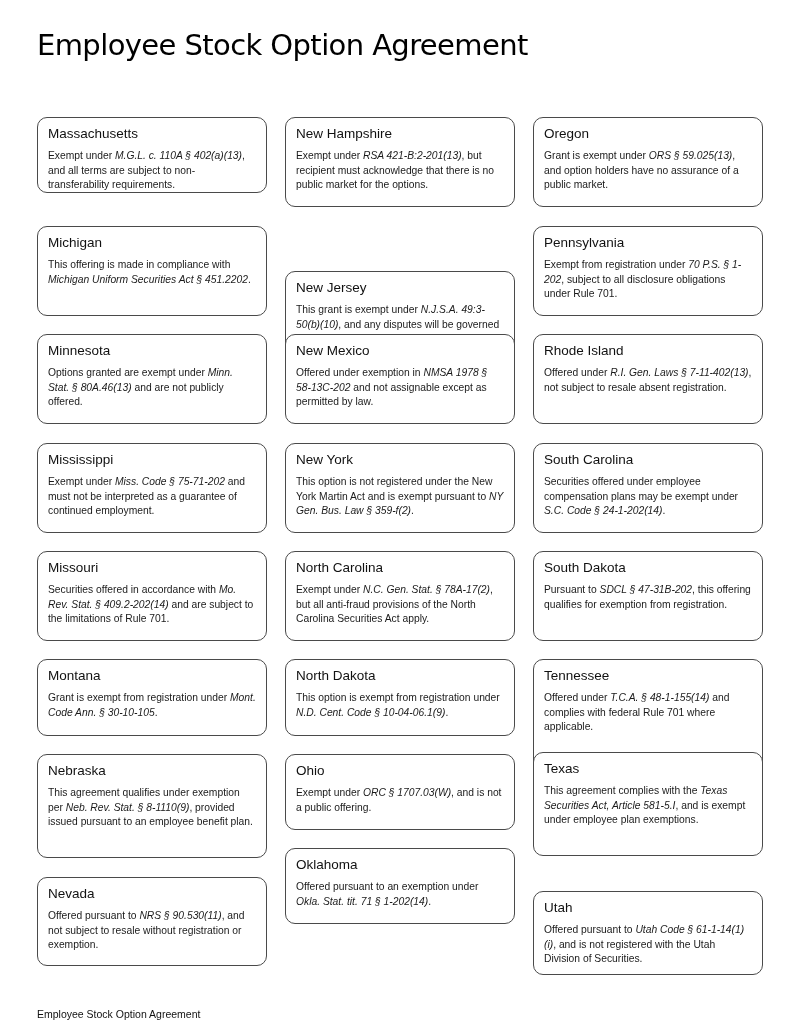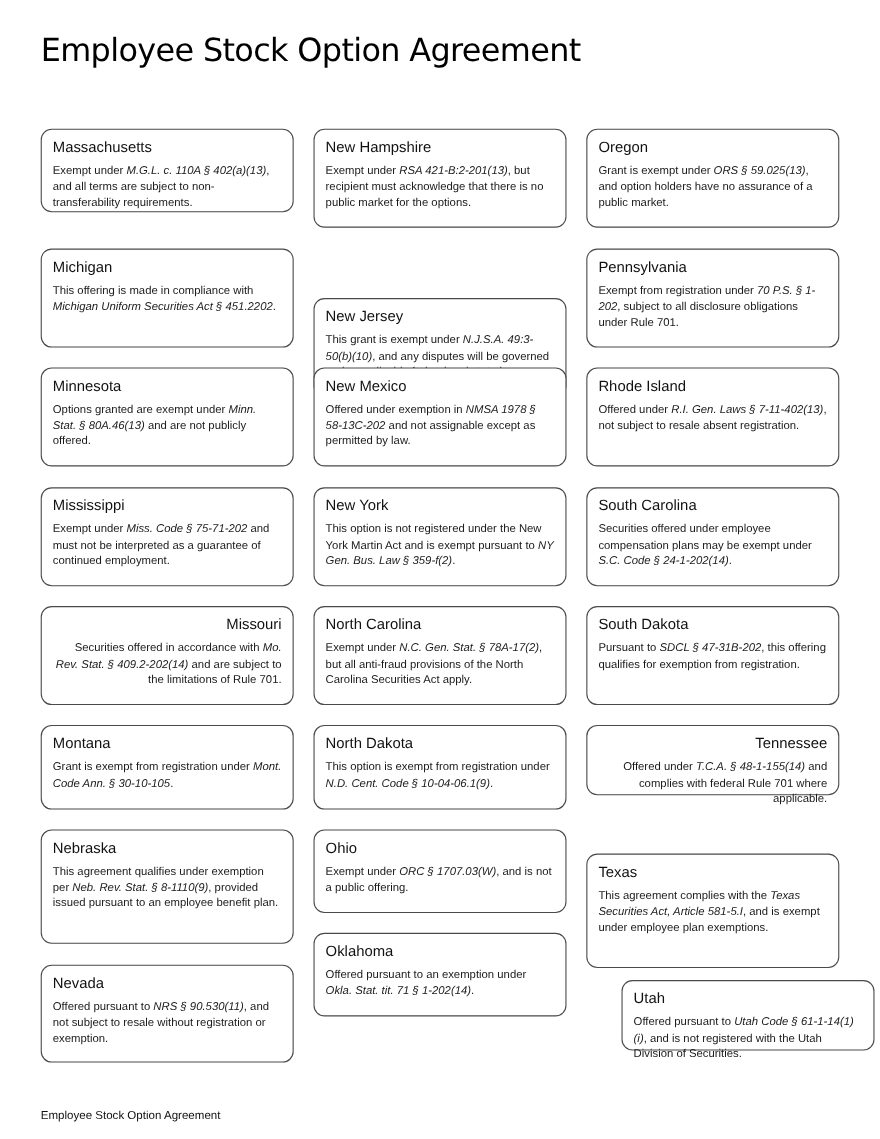--- a/index.html
+++ b/index.html
@@ -27,21 +27,21 @@
       <p><span>This offering is made in compliance with </span><em>Michigan Uniform Securities Act § 451.2202</em><span>.</span></p>
     </div>
     <div class="card" style="left: 37px; top: 334px; height: 90px;">
       <h3>Minnesota</h3>
       <p><span>Options granted are exempt under </span><em>Minn. Stat. § 80A.46(13)</em><span> and are not publicly offered.</span></p>
     </div>
     <div class="card" style="left: 37px; top: 443px; height: 90px;">
       <h3>Mississippi</h3>
       <p><span>Exempt under </span><em>Miss. Code § 75-71-202</em><span> and must not be interpreted as a guarantee of continued employment.</span></p>
     </div>
-    <div class="card" style="left: 37px; top: 551px; height: 90px; text-align: right;">
+    <div class="card" style="left: 37px; top: 551px; height: 90px;">
       <h3>Missouri</h3>
       <p><span>Securities offered in accordance with </span><em>Mo. Rev. Stat. § 409.2-202(14)</em><span> and are subject to the limitations of Rule 701.</span></p>
     </div>
     <div class="card" style="left: 37px; top: 659px; height: 77px;">
       <h3>Montana</h3>
       <p><span>Grant is exempt from registration under </span><em>Mont. Code Ann. § 30-10-105</em><span>.</span></p>
     </div>
     <div class="card" style="left: 37px; top: 754px; height: 104px;">
       <h3>Nebraska</h3>
       <p><span>This agreement qualifies under exemption per </span><em>Neb. Rev. Stat. § 8-1110(9)</em><span>, provided issued pursuant to an employee benefit plan.</span></p>
@@ -95,28 +95,28 @@
       <p><span>Offered under </span><em>R.I. Gen. Laws § 7-11-402(13)</em><span>, not subject to resale absent registration.</span></p>
     </div>
     <div class="card" style="left: 533px; top: 443px; height: 90px;">
       <h3>South Carolina</h3>
       <p><span>Securities offered under employee compensation plans may be exempt under </span><em>S.C. Code § 24-1-202(14)</em><span>.</span></p>
     </div>
     <div class="card" style="left: 533px; top: 551px; height: 90px;">
       <h3>South Dakota</h3>
       <p><span>Pursuant to </span><em>SDCL § 47-31B-202</em><span>, this offering qualifies for exemption from registration.</span></p>
     </div>
-    <div class="card" style="left: 533px; top: 659px; height: 64px; text-align: right;">
+    <div class="card" style="left: 533px; top: 659px; height: 113px;">
       <h3>Tennessee</h3>
       <p><span>Offered under </span><em>T.C.A. § 48-1-155(14)</em><span> and complies with federal Rule 701 where applicable.</span></p>
     </div>
-    <div class="card" style="left: 533px; top: 776px; height: 104px;">
+    <div class="card" style="left: 533px; top: 752px; height: 104px;">
       <h3>Texas</h3>
       <p><span>This agreement complies with the </span><em>Texas Securities Act, Article 581-5.I</em><span>, and is exempt under employee plan exemptions.</span></p>
     </div>
-    <div class="card" style="left: 533px; top: 891px; height: 64px; margin-left: 32px;">
+    <div class="card" style="left: 533px; top: 891px; height: 84px;">
       <h3>Utah</h3>
       <p><span>Offered pursuant to </span><em>Utah Code § 61-1-14(1)(i)</em><span>, and is not registered with the Utah Division of Securities.</span></p>
     </div>
   </div>
 
 <div class="footer-left">Employee Stock Option Agreement</div>
 <div class="footer-right">07</div>
 
 </body></html>

